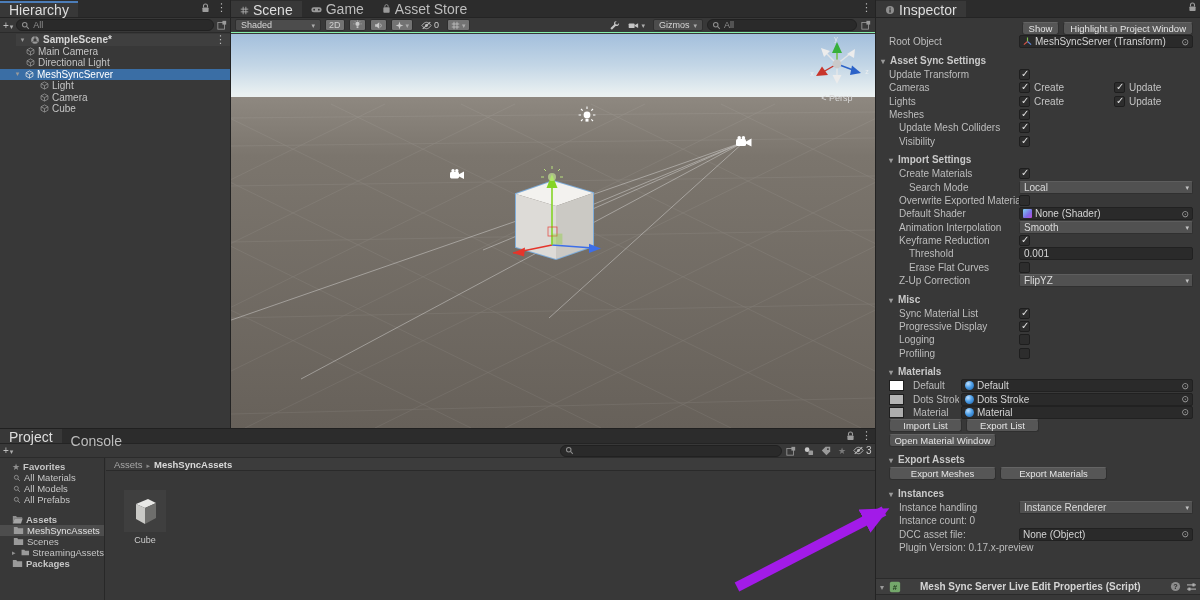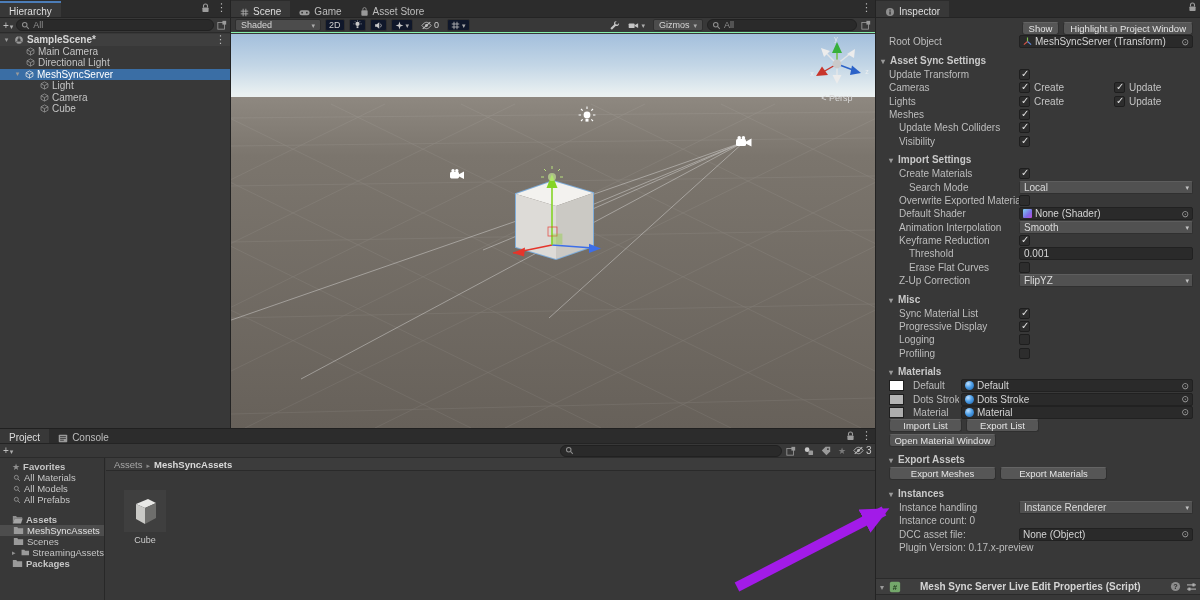--- a/index.html
+++ b/index.html
@@ -2,21 +2,21 @@
 <html><head>
 <meta charset="utf-8">
 <style>
   * { margin:0; padding:0; box-sizing:border-box; }
   html,body { width:1200px; height:600px; background:#383838; overflow:hidden; }
   body { font-family:"Liberation Sans", sans-serif; font-size:10px; color:#C8C8C8; -webkit-font-smoothing:antialiased; }
   #app { position:relative; width:1200px; height:600px; background:#383838; }
 
   .panel { position:absolute; background:#383838; }
   .tabstrip { position:relative; height:18px; background:#2C2C2C; border-bottom:1px solid #242424; display:flex; align-items:flex-end; }
-  .tab { height:16px; display:flex; align-items:flex-end; gap:4px; padding:0 9px; color:#BDBDBD; background:#2C2C2C; font-size:10px; }
+  .tab { height:16px; display:flex; align-items:center; gap:4px; padding:0 9px; color:#BDBDBD; background:#2C2C2C; font-size:14px; }
   .tab.active { background:#383838; color:#DEDEDE; border-top:2px solid transparent; }
   .tab.focus-accent { border-top:2px solid #4C7DB8; }
   .strip-icons { position:absolute; right:3px; top:2px; display:flex; gap:6px; align-items:center; }
 
   .kebab { color:#B8B8B8; font-size:11px; line-height:1; cursor:pointer; }
   .kebab::after { content:"\22EE"; }
 
   svg.ic { display:block; }
 
   
@@ -33,21 +33,21 @@
   .hrow .arrow { width:9px; text-align:center; color:#9A9A9A; font-size:7px; }
   .hrow .arrow.down::after { content:"\25BE"; }
   .hrow.selected { background:#3A6EA5; color:#FFFFFF; }
   .hrow.scene-row { background:#3F3F3F; position:relative; }
   .hrow.scene-row .kebab { position:absolute; right:4px; top:0; }
 
   
   #scene-panel { left:231px; top:0; width:644px; height:428px; }
   .scn-toolbar { height:15px; background:#383838; border-bottom:1px solid #86efac; display:flex; align-items:center; padding:1px 4px; gap:4px; position:relative; }
   .tool-dd { height:12px; background:#4C4C4C; border:1px solid #2E2E2E; border-radius:2px; color:#D6D6D6; display:inline-flex; align-items:center; gap:4px; padding:0 5px; font-size:9px; }
-  .tool-btn { height:12px; min-width:15px; background:#0f172a; border:1px solid #2E2E2E; border-radius:2px; color:#CFCFCF; display:inline-flex; align-items:center; justify-content:center; gap:2px; padding:0 3px; font-size:9px; }
+  .tool-btn { height:12px; min-width:15px; background:#737373; border:1px solid #2E2E2E; border-radius:2px; color:#CFCFCF; display:inline-flex; align-items:center; justify-content:center; gap:2px; padding:0 3px; font-size:9px; }
   .tool-btn.plain { background:transparent; border-color:transparent; }
   .right-group { position:absolute; right:4px; top:1px; display:flex; gap:4px; align-items:center; }
   #viewport { position:absolute; left:0; top:34px; width:644px; height:394px; }
 
   
   #inspector { left:875px; top:0; width:325px; height:600px; border-left:1px solid #232323; }
   .icontent { position:relative; padding-top:4px; }
   .irow { position:relative; height:13.4px; }
   .ilabel { position:absolute; left:13px; top:1px; color:#BDBDBD; white-space:nowrap; }
   .ilabel.lv1 { left:23px; } .ilabel.lv2 { left:33px; }
@@ -124,21 +124,21 @@
             <line x1="7.3" y1="7.3" x2="10.4" y2="10.4" stroke="#8F8F8F" stroke-width="1.4"></line>
           </svg>
         <input placeholder="All" style="">
       </span>
       <svg class="ic" width="10" height="10" viewBox="0 0 12 12">
           <rect x="1" y="3" width="8" height="8" fill="none" stroke="#9A9A9A"></rect>
           <rect x="6.5" y="1" width="4.5" height="4.5" fill="#9A9A9A"></rect>
         </svg>
     </div>
     <div class="tree">
-      <div class="hrow scene-row" style="padding-left:2px;">
+      <div class="hrow scene-row" style="padding-left:2px;margin-left:16px;">
         <span class="arrow down"></span>
         <svg class="ic" width="10" height="10" viewBox="0 0 12 12">
             <circle cx="6" cy="6" r="4.6" fill="#9A9A9A"></circle>
             <circle cx="6" cy="6" r="2" fill="#3F3F3F"></circle>
             <path d="M6 1.4v3M2 9l2.4-1.6M10 9 7.6 7.4" stroke="#3F3F3F" stroke-width="1"></path>
           </svg>
         <span style="font-weight:bold;color:#D6D6D6;">SampleScene*</span>
         <span class="kebab"></span>
       </div>
       <div class="hrow" style="padding-left:26px;">
@@ -696,21 +696,21 @@
           </svg>
       </span>
     </div>
   </div>
 
   <div id="project" class="panel">
     <div class="tabstrip" style="height:15px;">
       <div class="tab active" style="height:14px;">
         <span>Project</span>
       </div>
-      <div class="tab" style="height:14px;">
+      <div class="tab" style="height:14px;flex-direction:column;">
         <svg class="ic" width="10" height="9" viewBox="0 0 12 11">
             <rect x="0.8" y="0.8" width="10.4" height="9.4" rx="1" fill="#9A9A9A"></rect>
             <path d="M2.5 3.2h7M2.5 5.4h7M2.5 7.6h4.5" stroke="#2C2C2C"></path>
           </svg>
         <span>Console</span>
       </div>
       <div class="strip-icons" style="top:1px;">
         <svg class="ic lockpad" width="9" height="10" viewBox="0 0 9 10">
             <path d="M2.5 4.5V3a2 2 0 0 1 4 0v1.5" fill="none" stroke="#9C9C9C" stroke-width="1.1"></path>
             <rect x="1.4" y="4.5" width="6.2" height="4.5" rx="0.8" fill="#9C9C9C"></rect>

